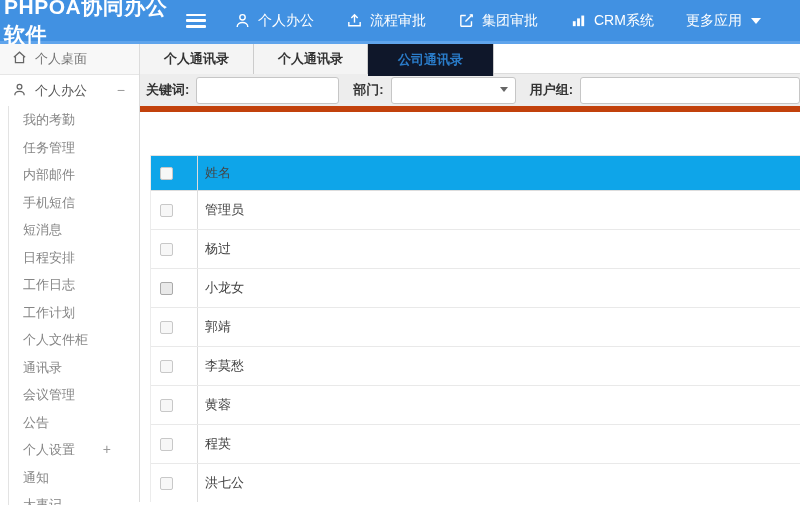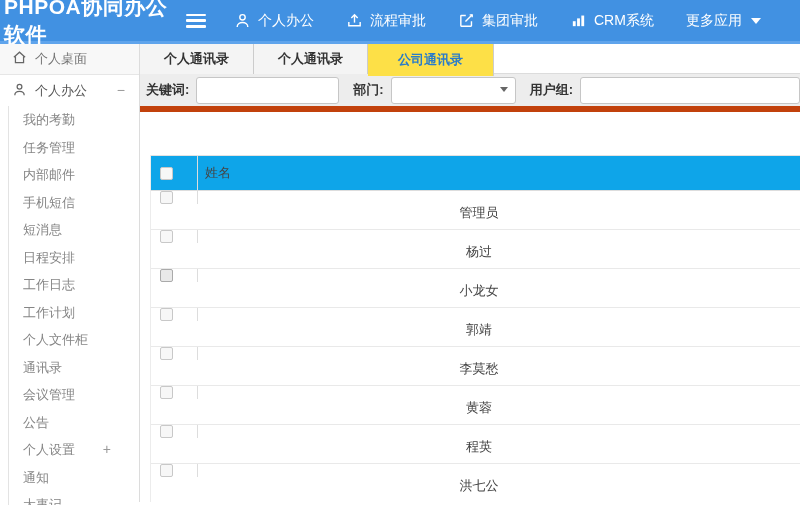--- a/index.html
+++ b/index.html
@@ -33,42 +33,42 @@
   .side-list li { height:27.5px; line-height:27.5px; padding-left:14px; font-size:13px; color:#858585;
     cursor:pointer; position:relative; white-space:nowrap; }
   .sub-toggle { position:absolute; right:28px; top:0; color:#999; font-size:14px; }
 
   
   .main { width:660px; overflow:hidden; }
 
   .tabstrip { height:30px; display:flex; background:#fff; border-bottom:1px solid #dcdcdc; }
   .tab { height:30px; padding:14px 24px; display:flex; align-items:center; font-size:13px; font-weight:bold;
     color:#333; background:#f4f4f4; border-right:1px solid #ccc; cursor:pointer; white-space:nowrap; }
-  .tab.active { background:#fde047; color:#2a7cc9; padding:16px 30px;align-items:center; }
+  .tab.active { background:#0f172a; color:#2a7cc9; padding:16px 30px;align-items:center; }
 
   .filterbar { height:38px; background:#ededed; border-bottom:6px solid #c2410c;
     display:flex; align-items:center; padding-left:6px; }
   .filterbar label { font-size:13px; font-weight:bold; color:#333; white-space:nowrap; }
   .txt { height:27px; width:143px; margin-left:7px; border:1px solid #c6c6c6; border-radius:3px;
     background:#fff; font-size:13px; padding:0 6px; outline:none; }
   .select-box { height:27px; width:143px; margin-left:7px; border:1px solid #c6c6c6; border-radius:3px;
     background:#fff; position:relative; cursor:pointer; }
   .select-box .sel-caret { position:absolute; right:7px; top:9px; width:0; height:0;
     border-left:4px solid transparent; border-right:4px solid transparent; border-top:5px solid #666; }
   .lbl-dept { margin-left:14px; }
   .lbl-group { margin-left:14px; }
   .txt-wide { width:250px; }
 
   .gap { height:43px; background:#fff; }
 
   
   .table { margin-left:10px; width:650px; border-left:1px solid #ececec; }
   .thead { height:36px; background:#0ea5e9; border-top:1px solid #e2e2e2; border-bottom:1px solid #ddd;
     display:flex; align-items:center; }
-  .row { height:39px; border-bottom:1px solid #e9e9e9; display:flex; align-items:center; cursor:pointer;flex-direction:column; }
+  .row { height:39px; border-bottom:1px solid #e9e9e9; display:flex; align-items:center; cursor:pointer; }
   .cell-cb { width:47px; align-self:stretch; display:flex; align-items:center; padding-left:9px;
     border-right:1px solid #ddd; flex:none; }
   .cb { width:13px; height:13px; border:1px solid #c8c8c8; border-radius:2px; background:#f7f7f7; cursor:pointer; }
   .cell-name { padding-left:7px; font-size:13px; color:#444; }
   .thead .cell-name { color:#444; }
   .row:nth-child(4) .cb { border-color:#aaa; background:#e9e9e9; }
 </style>
 </head>
 <body>
 

